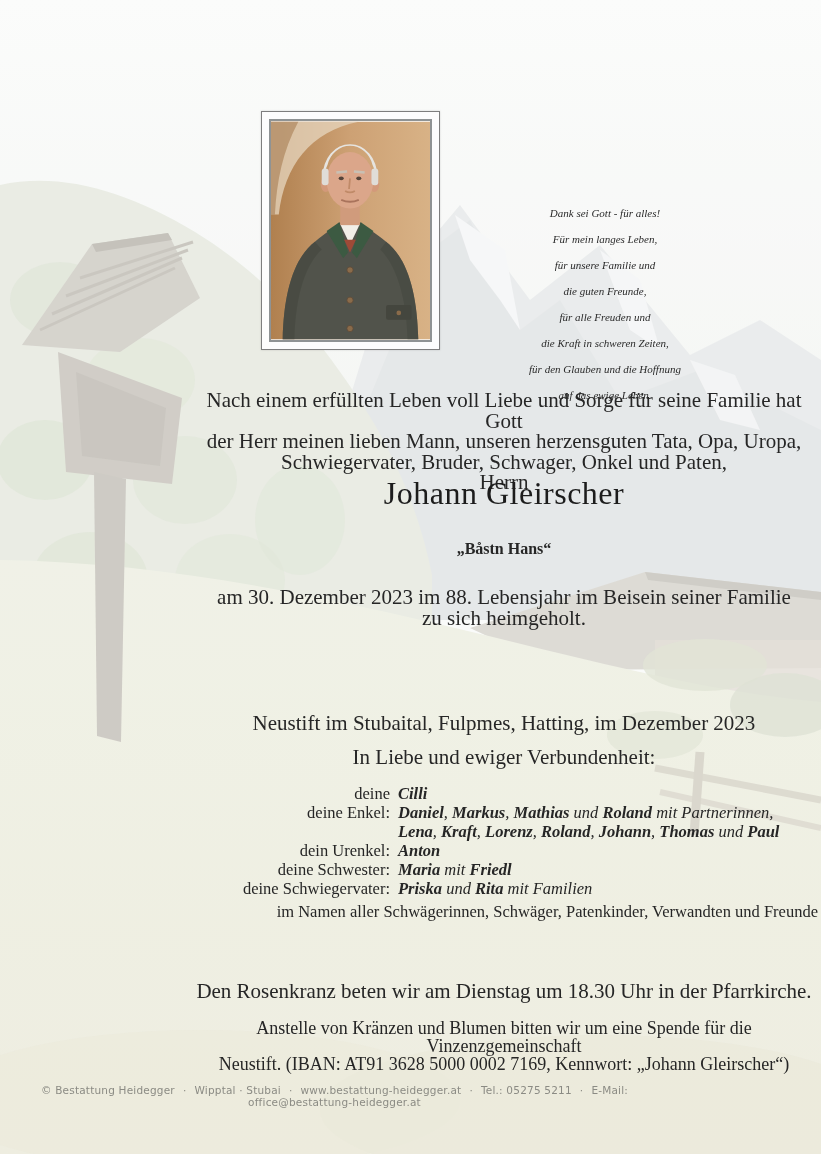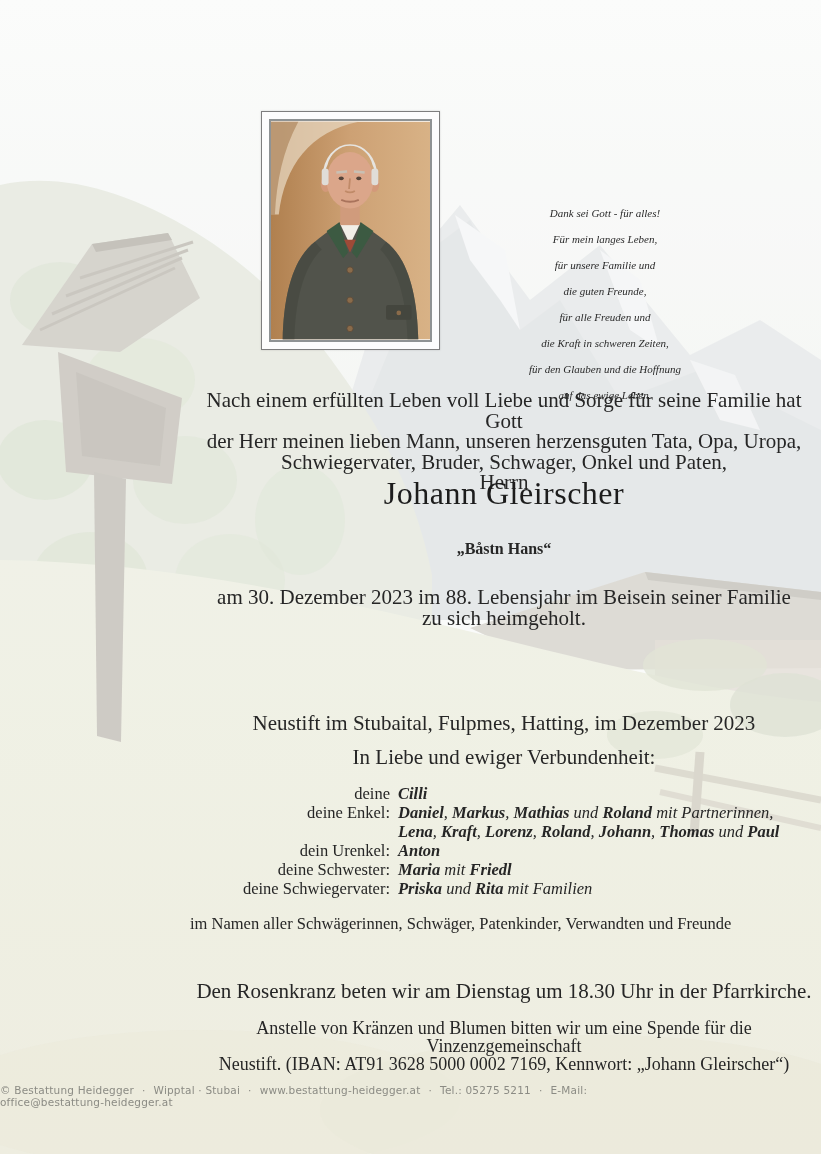--- a/index.html
+++ b/index.html
@@ -39,28 +39,28 @@
   .passing{top:587px;}
   .funeral{top:643px;}
   .placedate{top:713px;white-space:normal;}
   .farewell{top:747px;white-space:normal;}
 
   
   .family{left:190px;top:784px;width:628px;font-size:16.5px;line-height:19px;}
   .family-row{display:flex;align-items:flex-start;}
   .family-label{width:200px;flex:0 0 200px;text-align:right;margin-right:8px;white-space:nowrap;}
   .family-value{text-align:left;font-style:italic;}
-  .family-closing{text-align:left;margin-top:16px;}
+  .family-closing{text-align:right;margin-top:4px;}
   .family b{font-weight:bold;}
 
   .rosary{top:981px;white-space:normal;}
   .donation{top:1019px;font-size:18px;line-height:18px;}
 
   .footer{
-    left:0;top:1084px;width:669px;
+    left:0;top:1084px;width:669px;text-align:center;
     font-family:"DejaVu Sans", sans-serif;
     font-size:10.5px;color:#8b8b84;letter-spacing:.2px;
   }
   .footer .sep{margin:0 8px;}
 </style>
 </head>
 <body>
 
 <div id="card">
 

